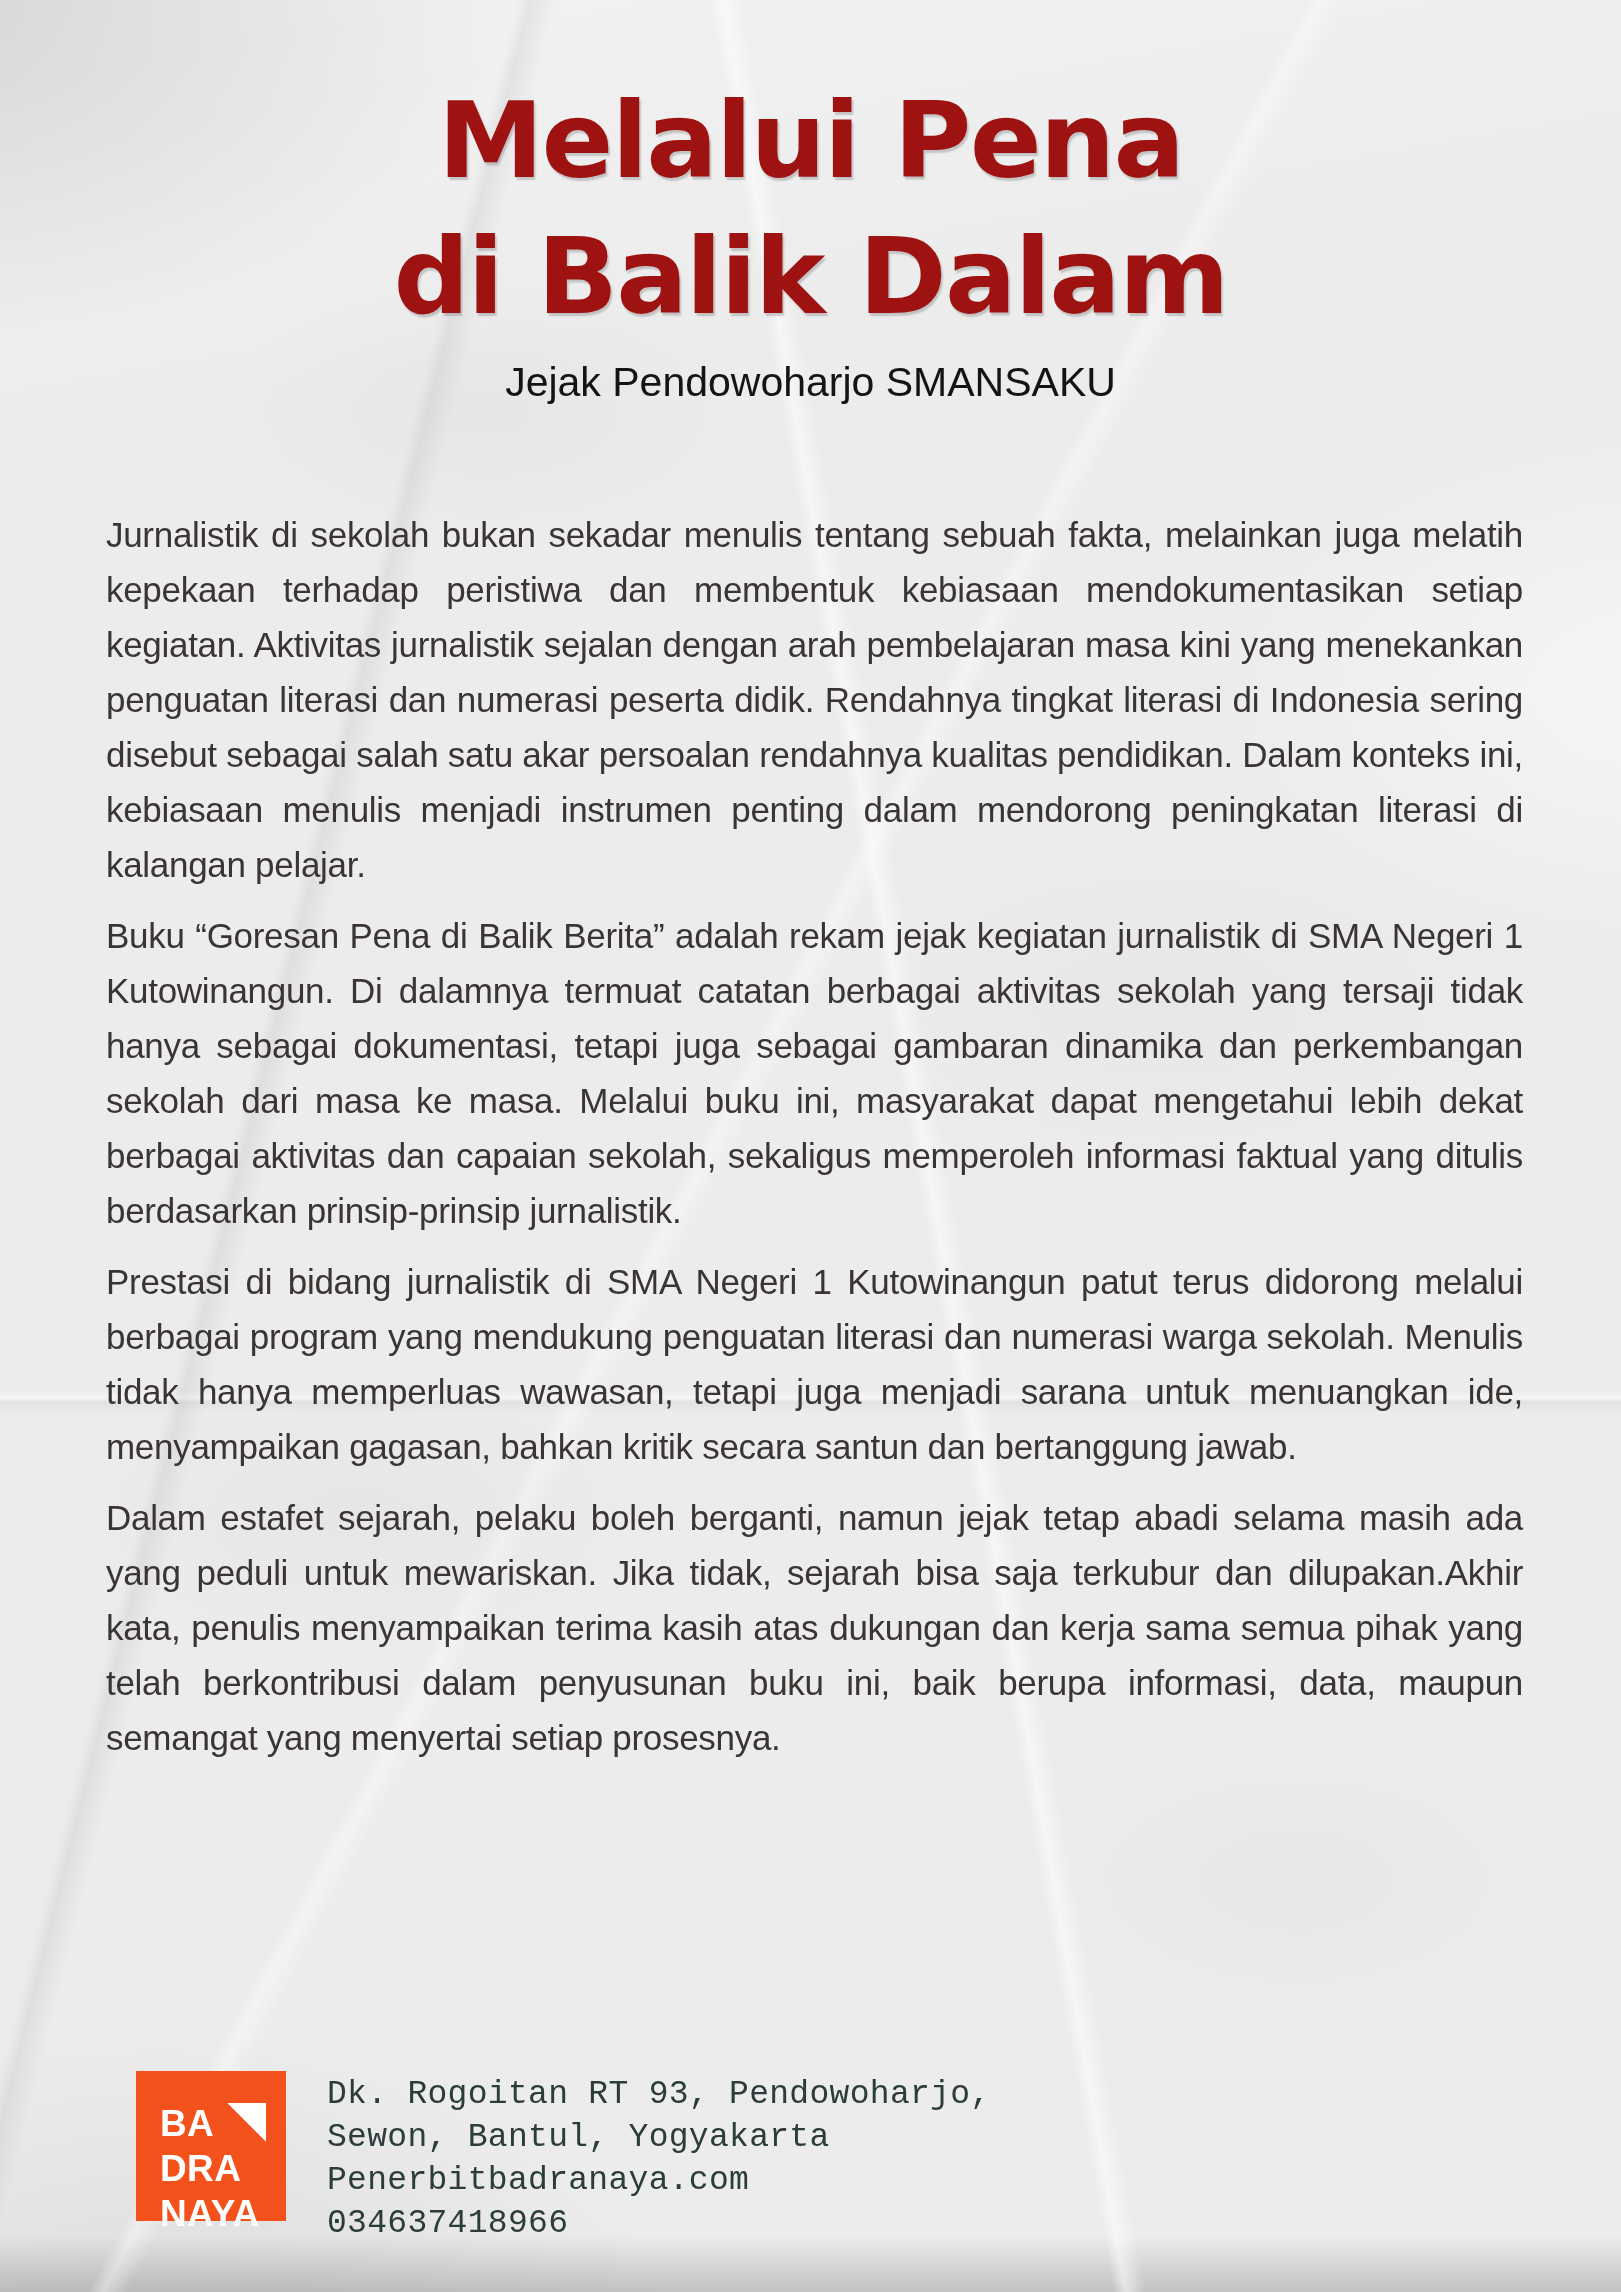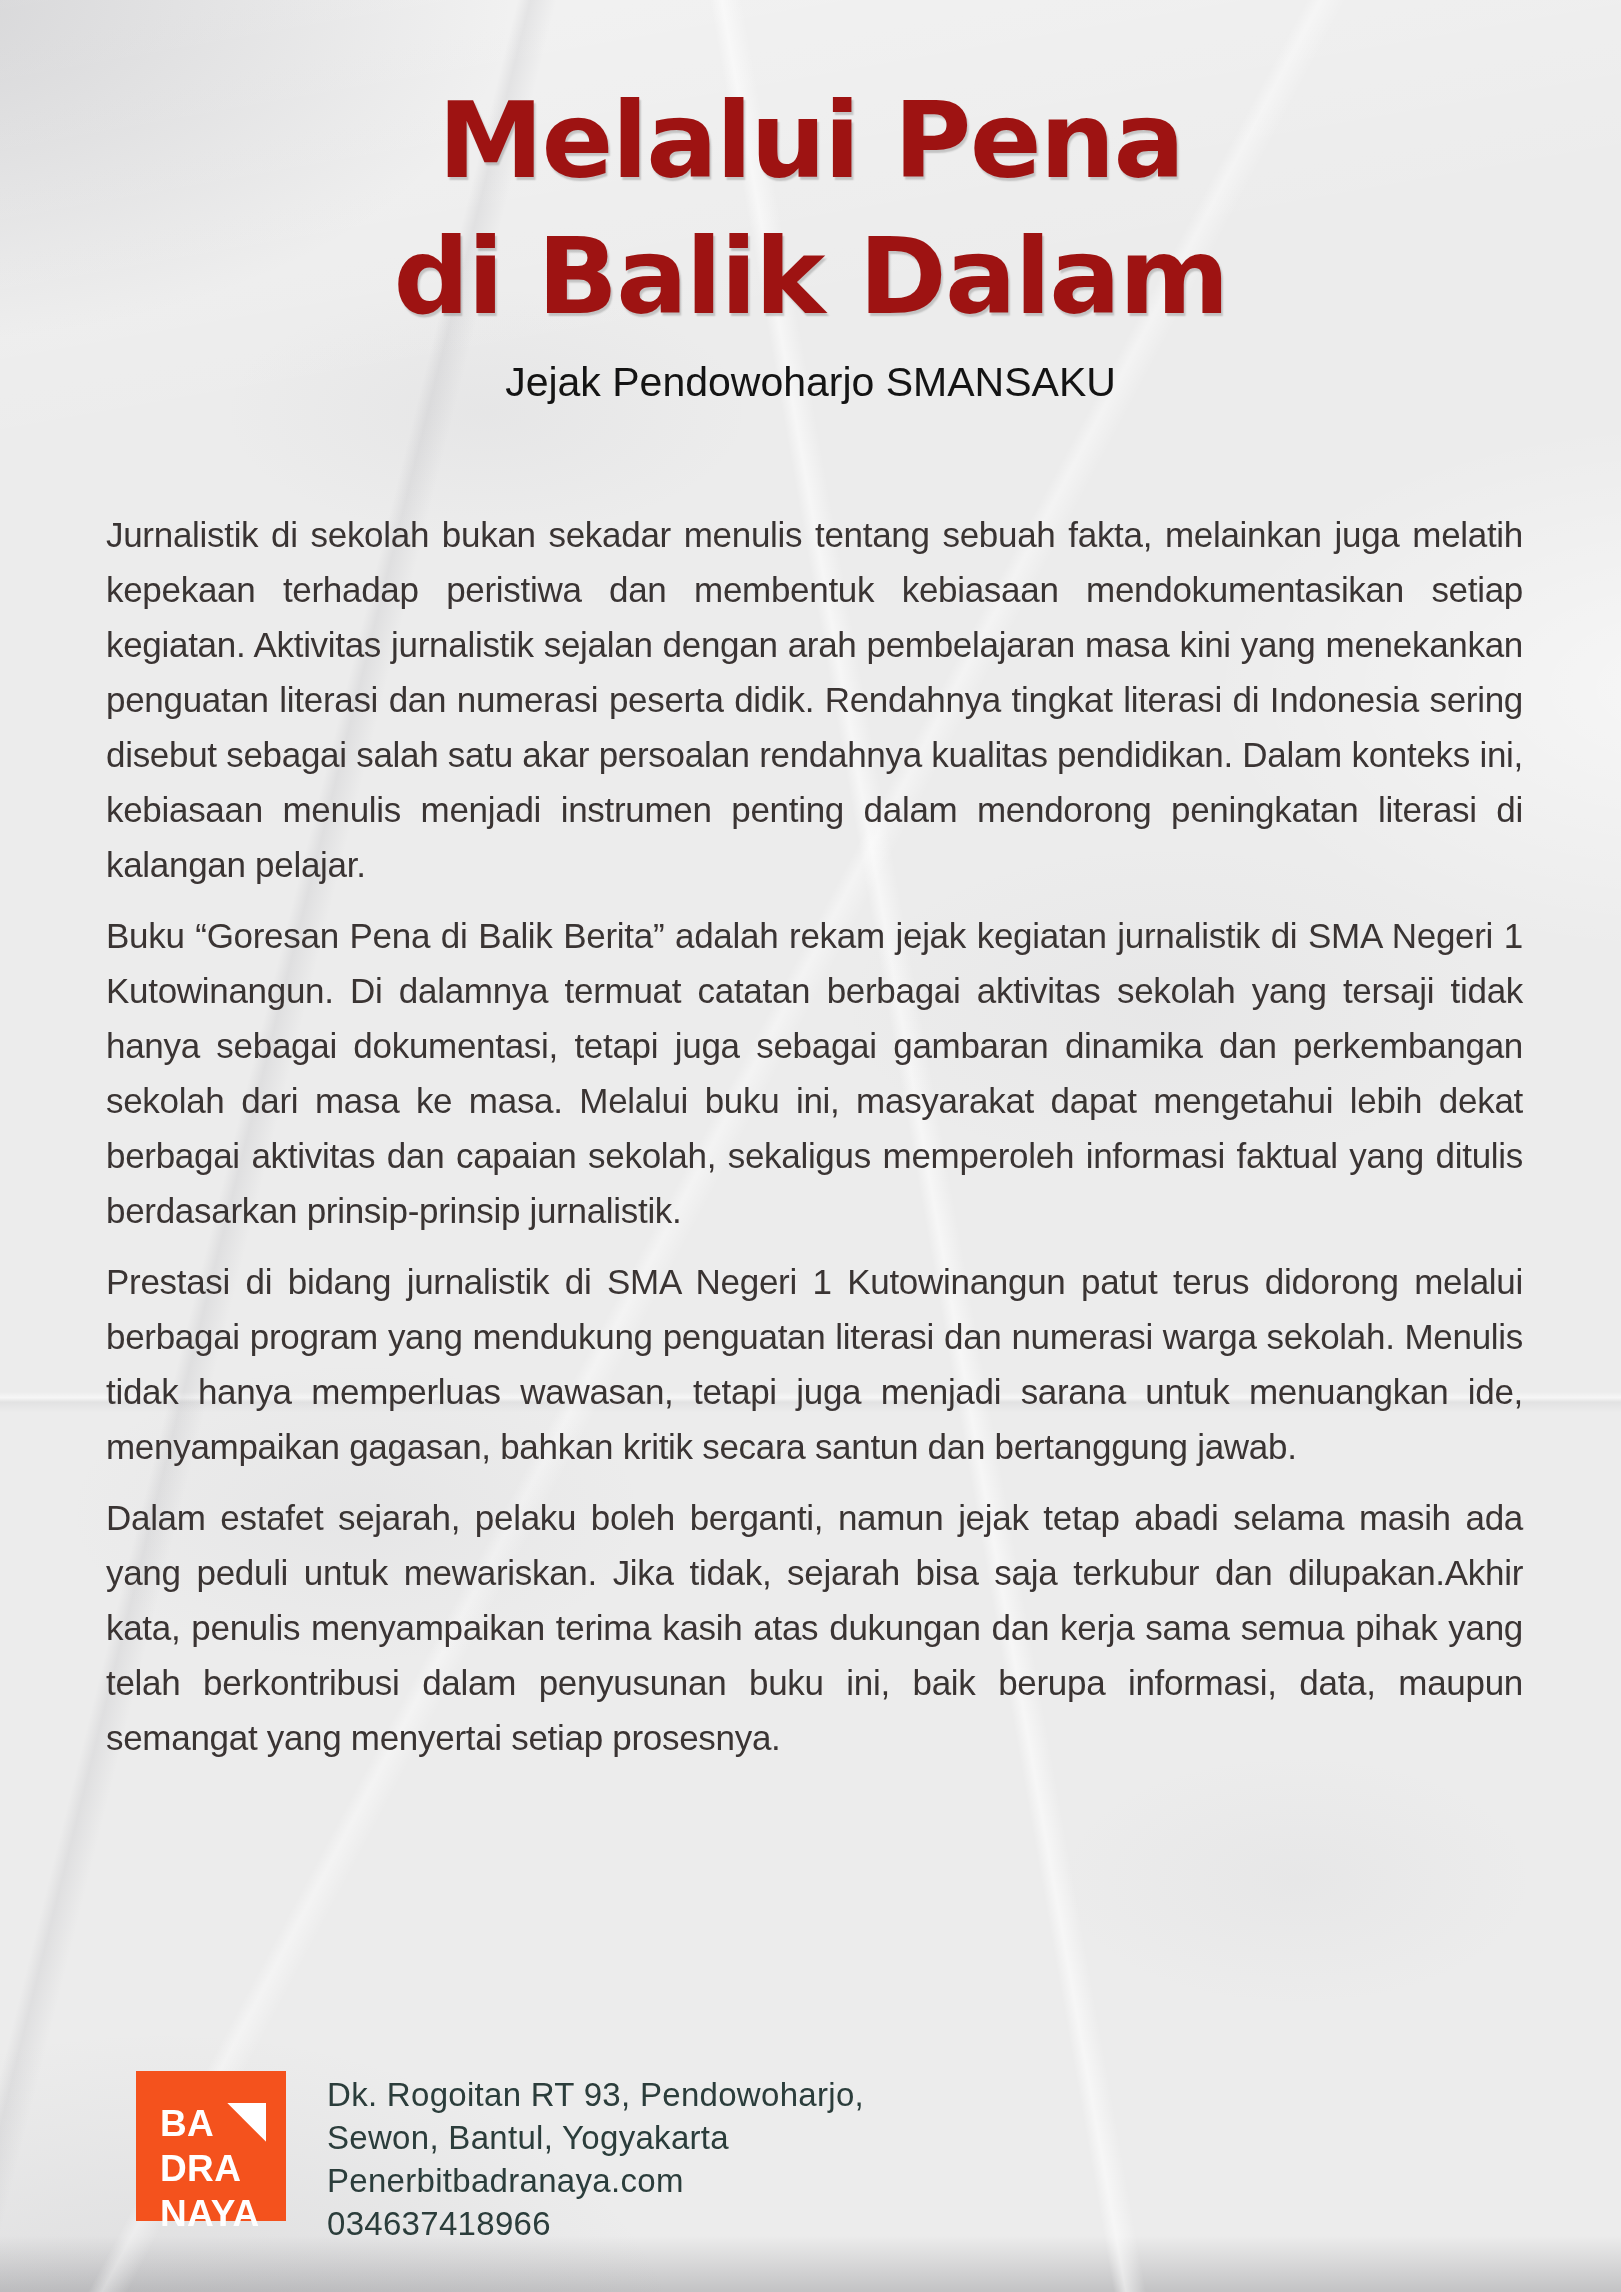--- a/index.html
+++ b/index.html
@@ -114,21 +114,21 @@
     right: 19.7px;
     width: 39px;
     height: 39px;
     background: #ffffff;
     clip-path: polygon(0 0, 100% 0, 100% 100%);
   }
   .footer-text {
     padding-top: 1.8px;
   }
   .footer-line {
-    font-family: Liberation Sans, sans-serif;
+    font-family: Liberation Mono, monospace;
     font-size: 33px;
     line-height: 43px;
     letter-spacing: 0.3px;
     color: #2b3d3b;
   }
 </style>
 </head>
 <body>
 
 <div class="page">

